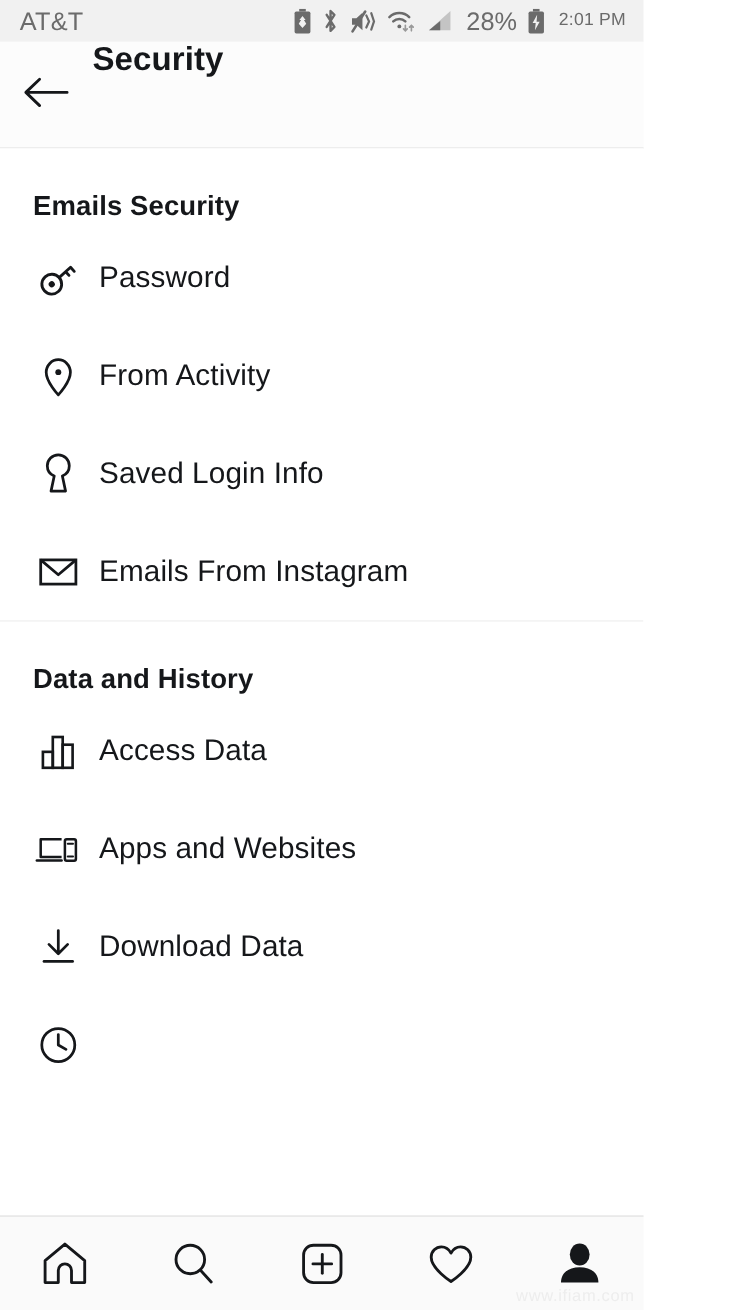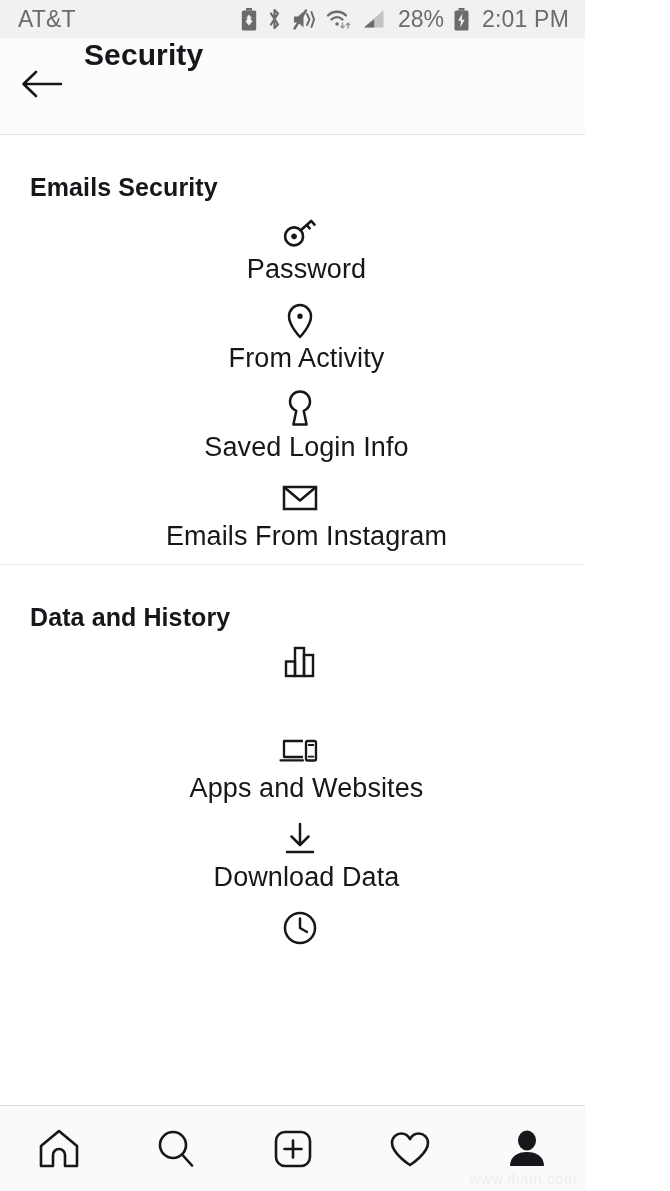--- a/index.html
+++ b/index.html
@@ -39,21 +39,21 @@
     align-items: center;
     gap: 10px;
   }
   .status-right svg { display: block; }
   .battery-pct {
     font-size: 23px;
     color: #6b6b6b;
     margin-left: 2px;
   }
   .clock {
-    font-size: 23px;
+    font-size: 16px;
     color: #6b6b6b;
     margin-left: 3px;
     letter-spacing: 0.2px;
   }
 
   
   .header {
     height: 97px;
     background: #fcfcfc;
     border-bottom: 1px solid #e3e3e3;
@@ -89,23 +89,22 @@
     font-size: 25px;
     font-weight: bold;
     color: #15171a;
     padding: 38px 0 6px 30px;
     letter-spacing: 0.1px;
   }
   .row {
     height: 89px;
     display: flex;
     align-items: center;
-    padding-left: 14px;
+    padding-left: 30px;
     cursor: pointer;
-    flex-direction: column;
   }
   .row-icon {
     width: 46px;
     min-width: 46px;
     height: 46px;
     display: flex;
     align-items: center;
     justify-content: center;
   }
   .row-icon svg { display: block; }
@@ -275,20 +274,21 @@
       <div class="section-title">Data and History</div>
 
       <div class="row">
         <span class="row-icon">
           <svg width="44" height="44" viewBox="0 0 44 44">
             <rect x="8" y="22.5" width="9" height="14.5" stroke="#15171a" stroke-width="2.4" fill="none"></rect>
             <rect x="17" y="9" width="9" height="28" stroke="#15171a" stroke-width="2.4" fill="none"></rect>
             <rect x="26" y="16" width="9" height="21" stroke="#15171a" stroke-width="2.4" fill="none"></rect>
           </svg>
         </span>
+        <span class="row-label">Access Data</span>
       </div>
 
       <div class="row">
         <span class="row-icon">
           <svg width="46" height="44" viewBox="0 0 46 44">
             <path d="M26 13 L7 13 L7 29 L26 29" stroke="#15171a" stroke-width="2.3" fill="none" stroke-linejoin="round"></path>
             <line x1="3.5" y1="32.3" x2="26" y2="32.3" stroke="#15171a" stroke-width="2.3" stroke-linecap="round"></line>
             <rect x="29" y="13" width="10" height="19.5" rx="1.6" stroke="#15171a" stroke-width="2.3" fill="none"></rect>
             <line x1="31.6" y1="17" x2="36.4" y2="17" stroke="#15171a" stroke-width="1.8" stroke-linecap="round"></line>
             <line x1="31.6" y1="28.7" x2="36.4" y2="28.7" stroke="#15171a" stroke-width="1.8" stroke-linecap="round"></line>

